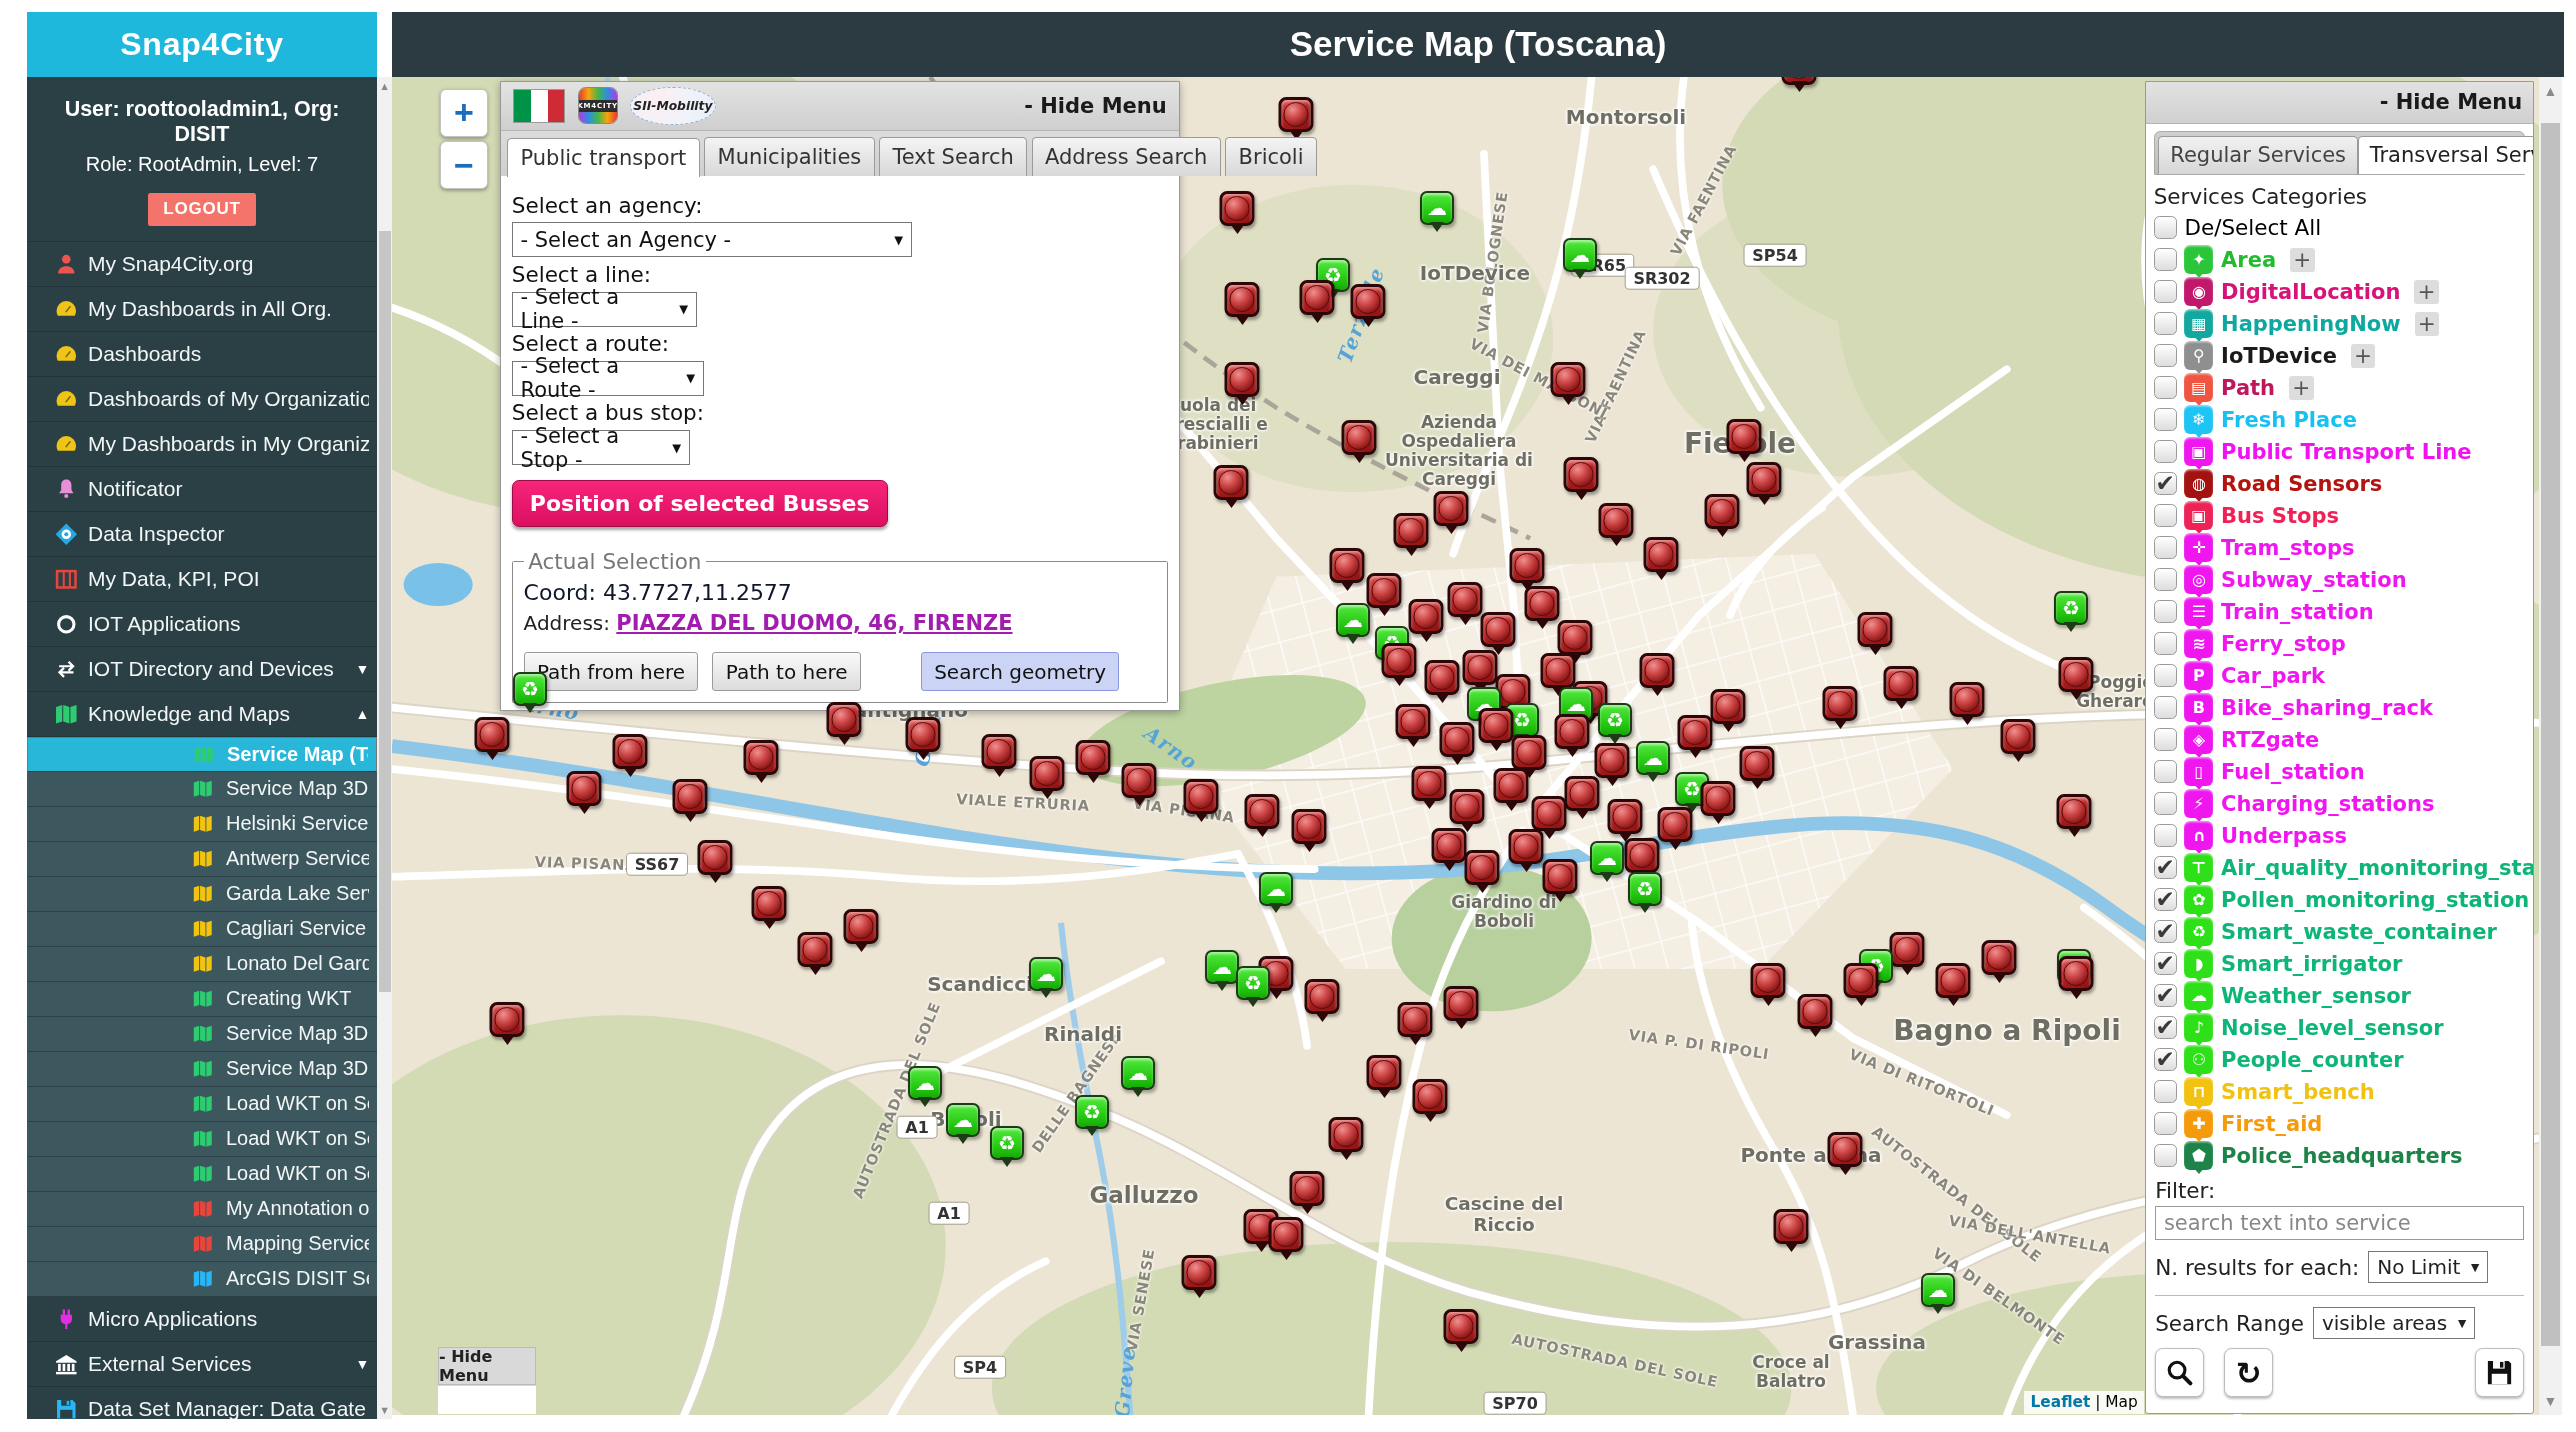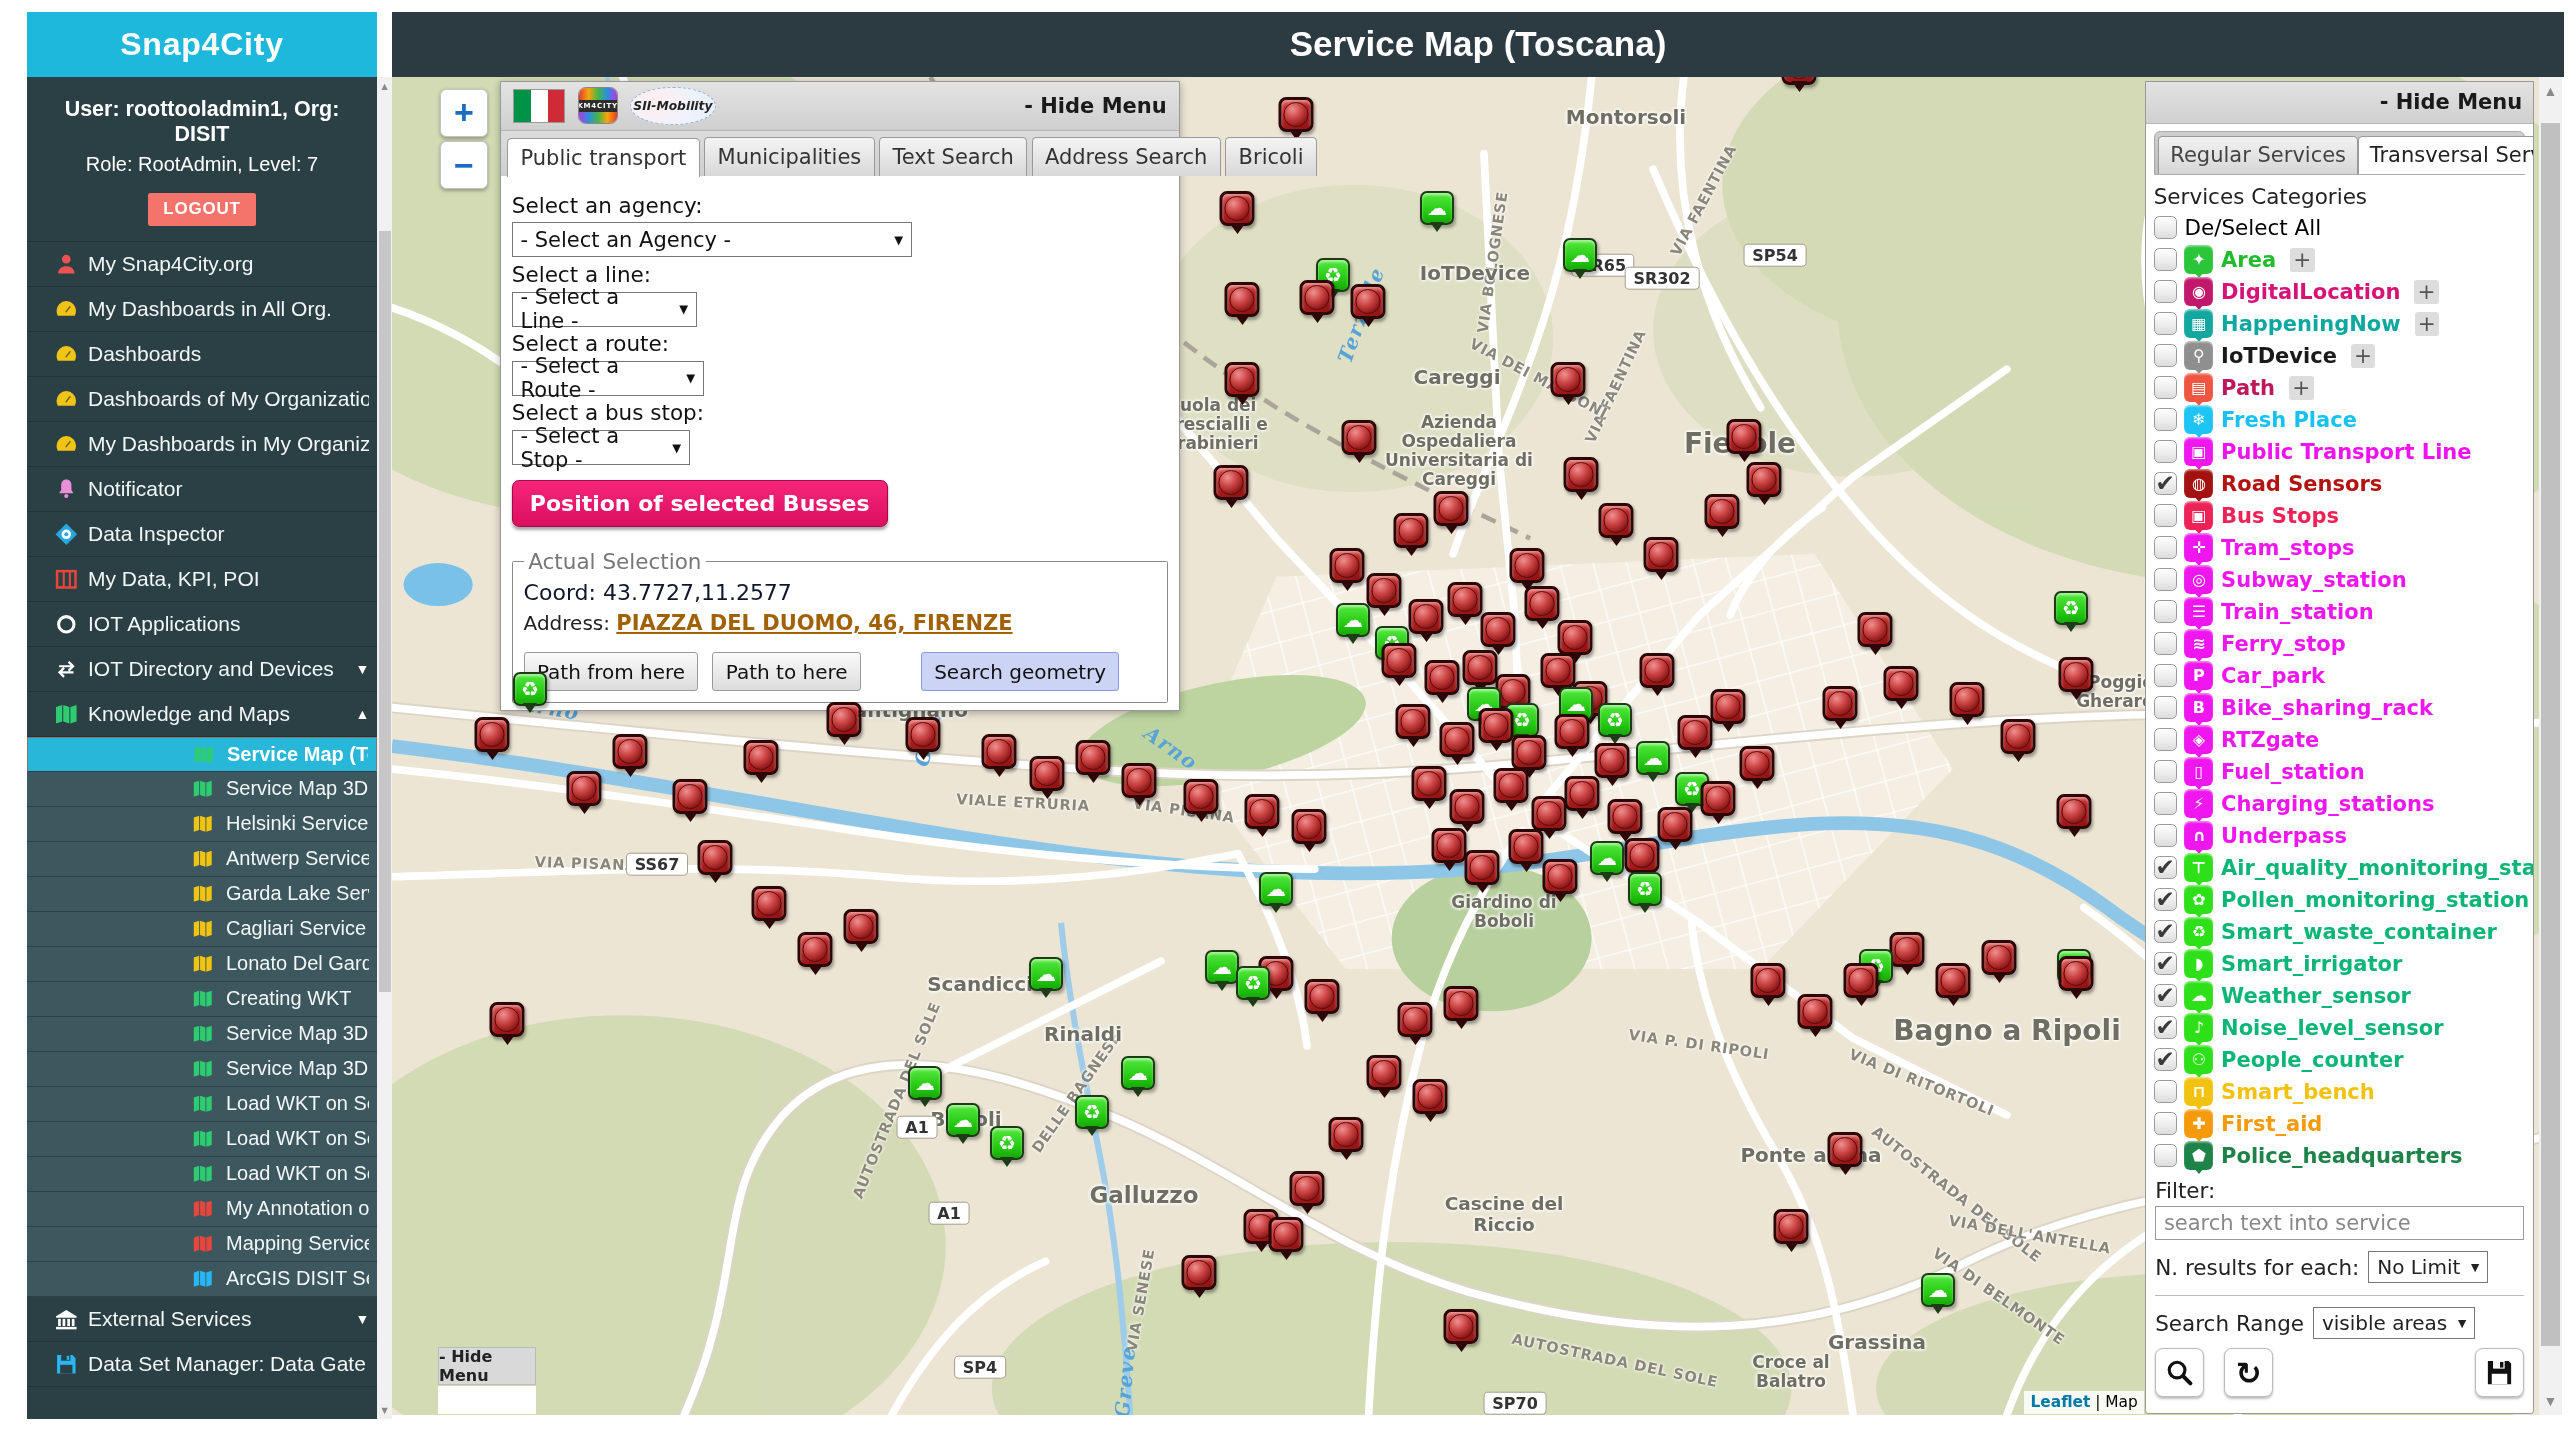--- a/index.html
+++ b/index.html
@@ -126,21 +126,21 @@
   .sel .car { font-size:11.5px; color:#111; margin-left:14px; }
   #busses-btn { margin:15.4px 0 10.8px; display:inline-block;
     background:linear-gradient(#f7257b,#db0f60); color:#fff; font-size:22px; font-weight:700;
     padding:10px 17px; border-radius:7px; border:0.8px solid #a00b46;
     box-shadow:0 2.3px 3.1px rgba(0,0,0,.35); cursor:pointer; }
   #sel-fieldset { border:1.5px solid #8a8a8a; margin-top:10.8px; padding:3.1px 10.8px 10.8px;
     border-radius:1.5px; }
   #sel-fieldset legend { font-size:21.5px; color:#777; padding:0 4.6px; }
   #coord-line { color:#0f172a; font-size:22px; margin:3.1px 0 6.2px; }
   #addr-line { font-size:20px; color:#222; }
-  #addr-line a { color:#a16207; font-weight:700; font-size:21px; text-decoration:underline; cursor:pointer;}
+  #addr-line a { color:#a21caf; font-weight:700; font-size:21px; text-decoration:underline; cursor:pointer;}
   #sel-btns { display:flex; gap:14px; margin-top:17px; }
   .gbtn { border:1.5px solid #999; background:linear-gradient(#fafafa,#dcdcdc);
     font-size:20px; color:#111; padding:6.2px 12.3px; border-radius:3.1px; cursor:pointer;
     font-family:"DejaVu Sans",sans-serif; }
   .gbtn.geom { background:#ccd4f6; border-color:#8a97e0; margin-left:46px; }
 
   
   #rpanel { left:1753px; top:3.8px; width:389px; height:1333px; background:#fff;
     border:0.8px solid #999; border-radius:0 0 3.1px 3.1px; z-index:50; overflow:hidden;
     font-family:"DejaVu Sans", sans-serif; }
@@ -424,20 +424,28 @@
           </span>
           <span class="mlb">Mapping Services Data</span>
         </div>
         <div class="mi sub">
           <span class="mic" style="color: rgb(41, 182, 246);">
             <svg viewBox="0 0 24 24">
               <path d="M2 5 8 3v16l-6 2zM9 3l6 2v16l-6-2zM16 5l6-2v16l-6 2z" fill="currentColor"></path>
             </svg>
           </span>
           <span class="mlb">ArcGIS DISIT Service</span>
+        </div>
+        <div class="mi">
+          <span class="mic" style="color: rgb(227, 46, 227);">
+            <svg viewBox="0 0 24 24">
+              <path d="M8.5 2.5v5h-2v4a5.5 5.5 0 0 0 4.5 5.4v4.6h2v-4.6a5.5 5.5 0 0 0 4.5-5.4v-4h-2v-5h-2.3v5h-2.4v-5z" fill="currentColor"></path>
+            </svg>
+          </span>
+          <span class="mlb">Micro Applications</span>
         </div>
         <div class="mi">
           <span class="mic" style="color: rgb(255, 255, 255);">
             <svg viewBox="0 0 24 24">
               <path d="M2 9 12 3l10 6v1.6H2z" fill="currentColor"></path>
               <rect x="4" y="11.6" width="2.6" height="7" fill="currentColor"></rect>
               <rect x="8.4" y="11.6" width="2.6" height="7" fill="currentColor"></rect>
               <rect x="13" y="11.6" width="2.6" height="7" fill="currentColor"></rect>
               <rect x="17.4" y="11.6" width="2.6" height="7" fill="currentColor"></rect>
               <rect x="2" y="19.4" width="20" height="2.4" fill="currentColor"></rect>

